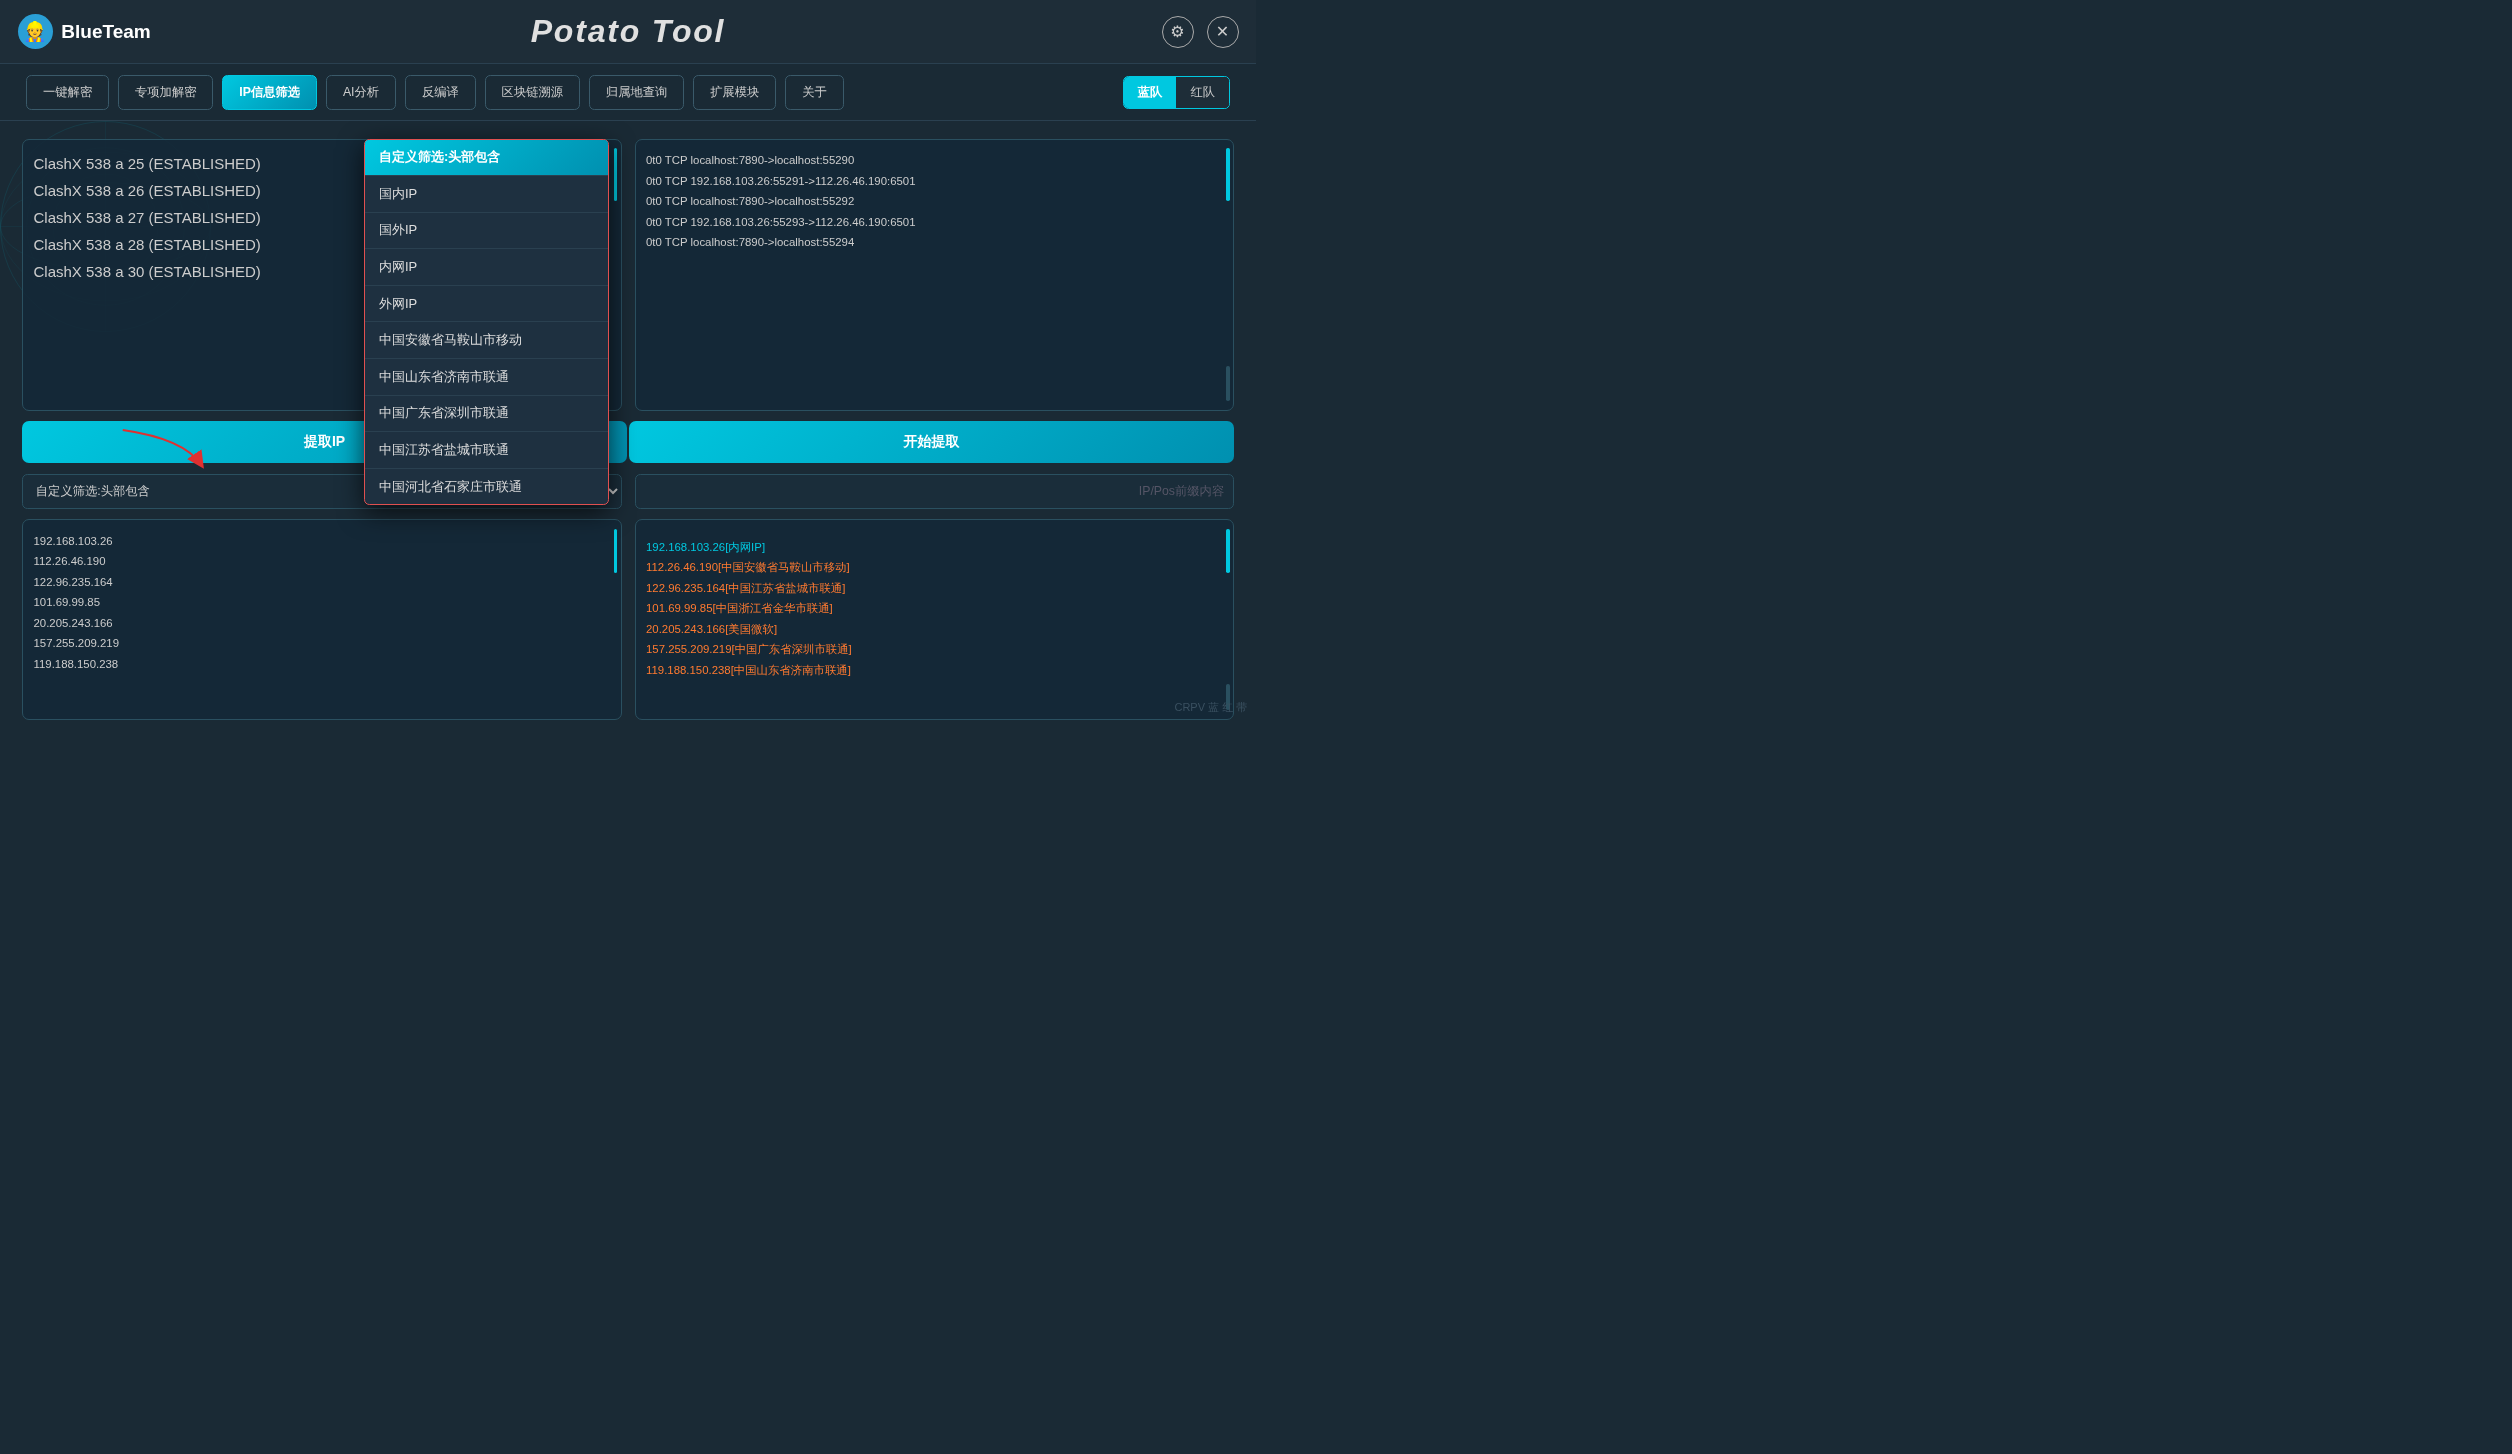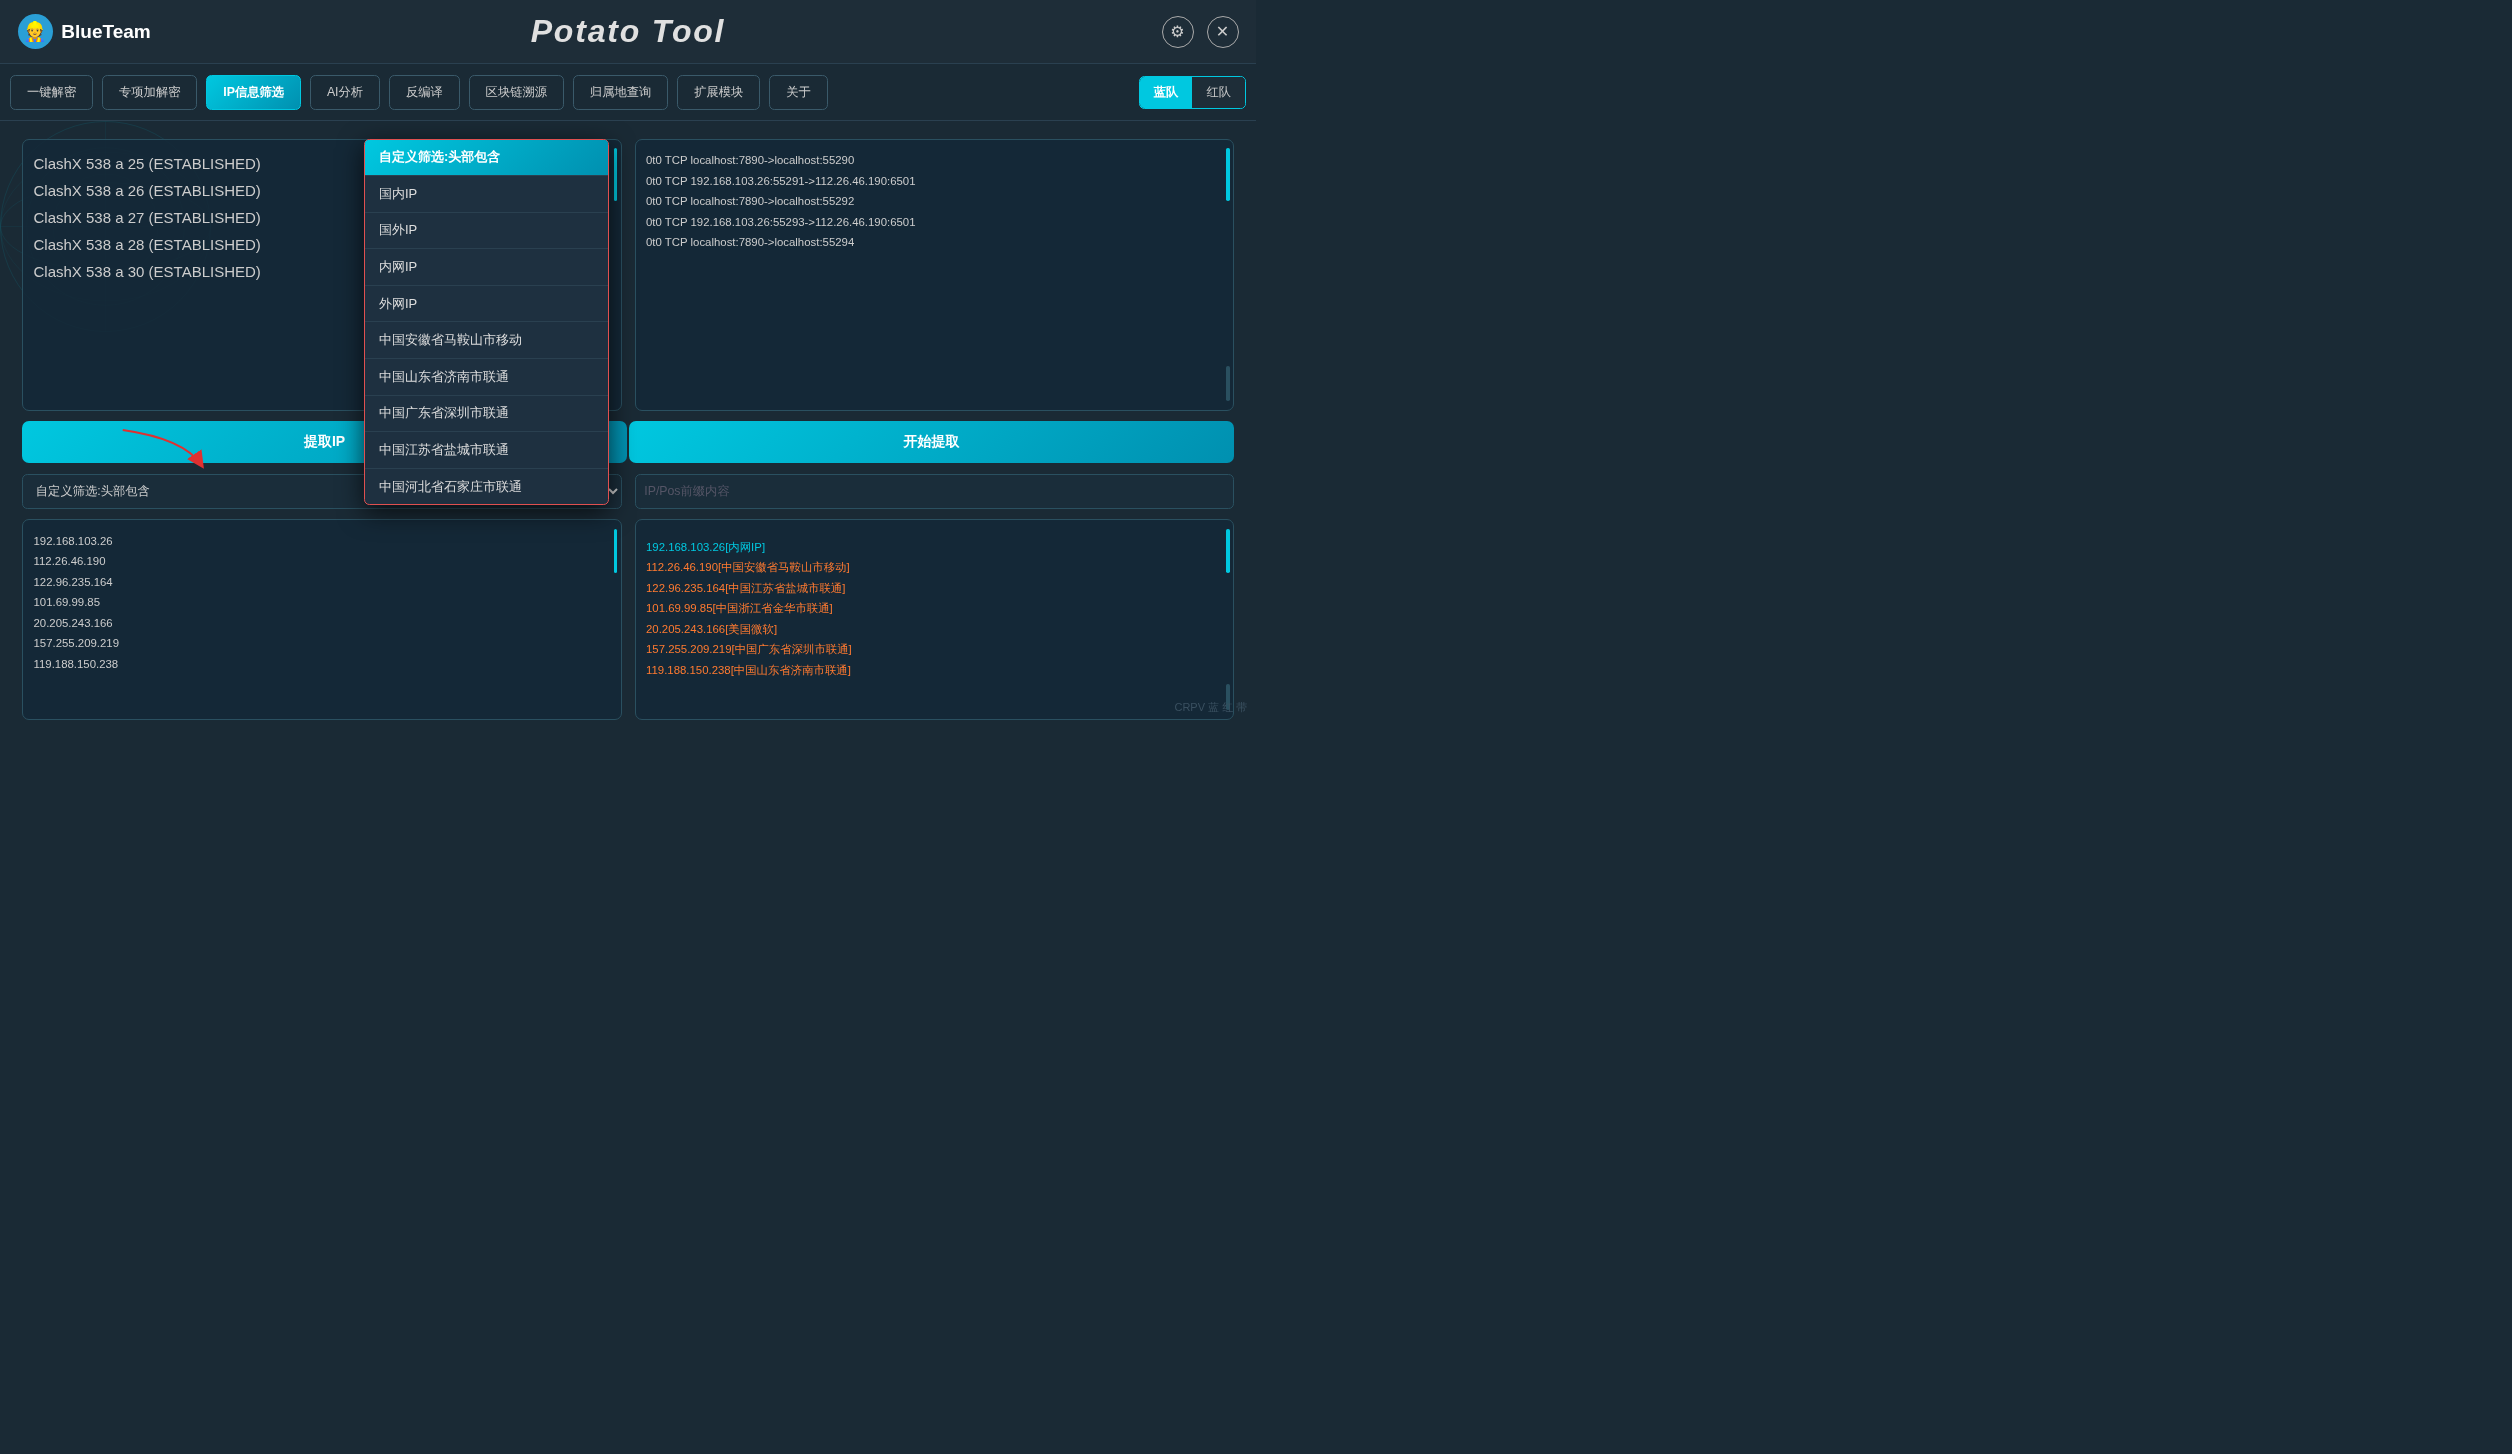--- a/index.html
+++ b/index.html
@@ -72,21 +72,21 @@
       color: #ccc;
       font-size: 16px;
     }
 
     
     .navbar {
       background: #1a2a35;
       height: 57px;
       display: flex;
       align-items: center;
-      padding: 0 10px;
+      padding: 0 26px;
       gap: 8.8px;
       border-bottom: 0.9px solid #2a4050;
     }
     .nav-btn {
       height: 35px;
       padding: 0 16px;
       border-radius: 5.3px;
       border: 0.9px solid #3a5a6a;
       background: transparent;
       color: #ccc;
@@ -280,20 +280,21 @@
     .filter-input {
       flex: 1;
       height: 35px;
       background: #1a2d3a;
       border: 0.9px solid #2a5060;
       border-radius: 5.3px;
       color: #ccc;
       font-size: 12.3px;
       padding: 0 8.8px;
       font-family: inherit;
+      text-align: right;
     }
     .filter-input::placeholder { color: #556; }
 
     
     .lower-section {
       display: flex;
       gap: 13px;
       height: 201px;
     }
     .lower-left {

